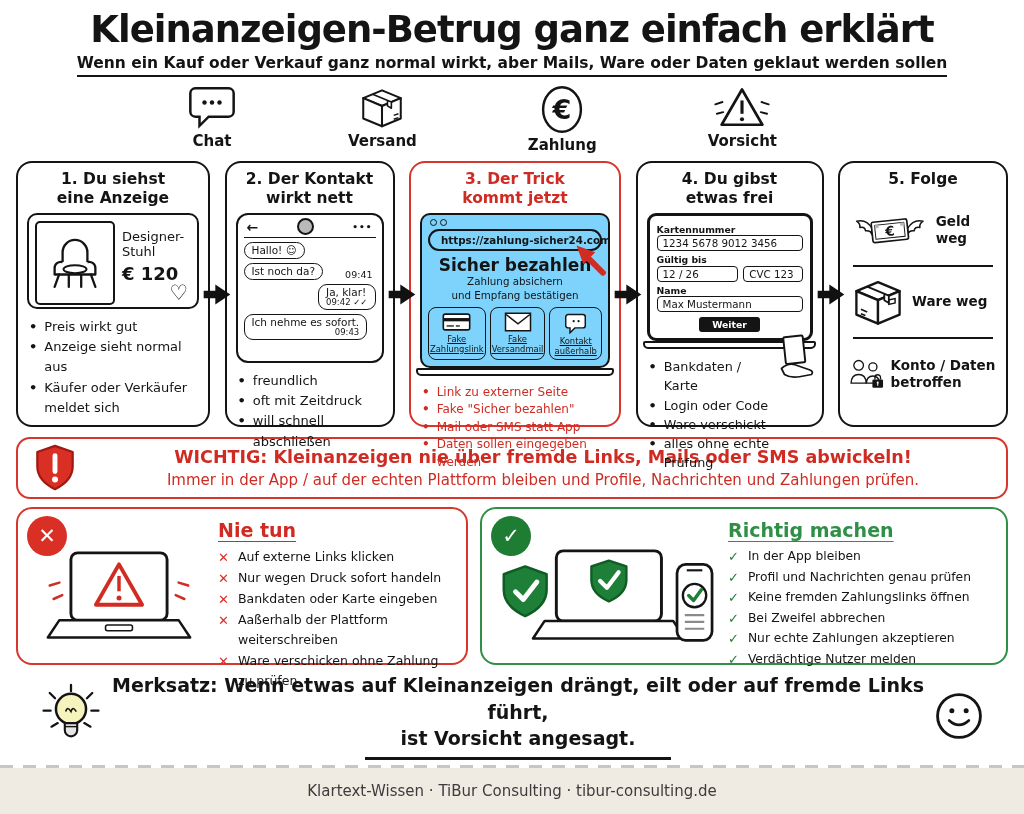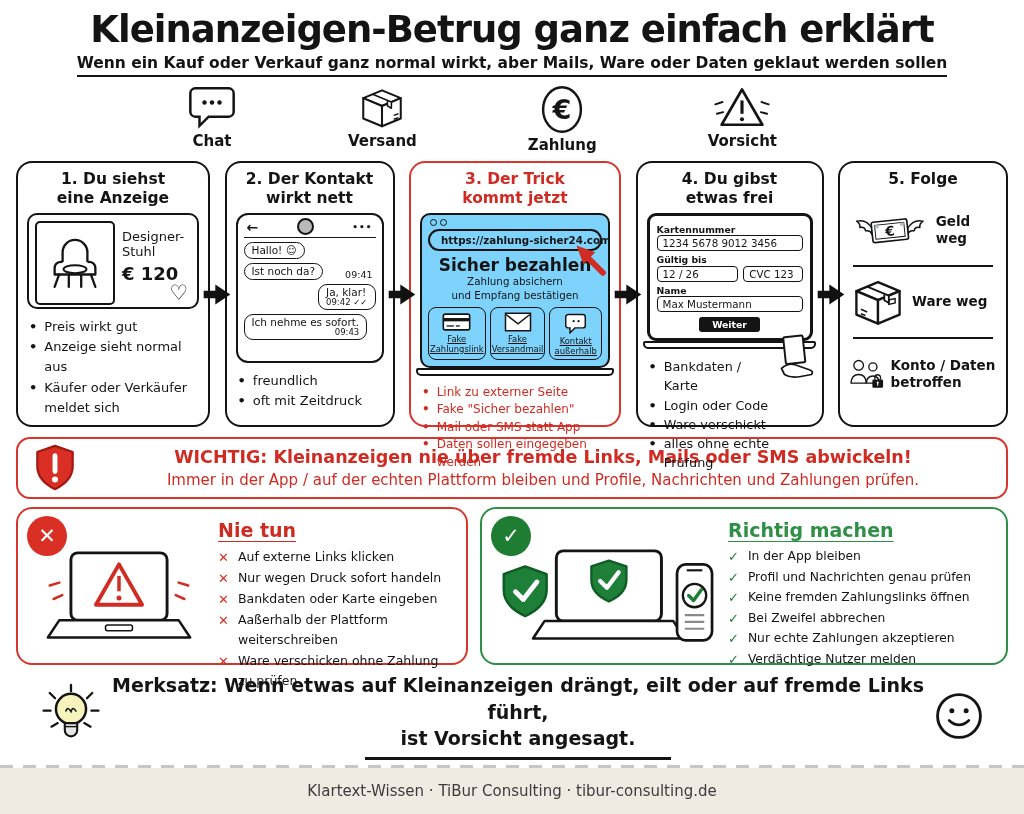--- a/index.html
+++ b/index.html
@@ -231,20 +231,23 @@
           <div class="m-row">
             <span class="msg"><span>Ich nehme es sofort.</span><span class="t">09:43</span></span>
           </div>
         </div>
         <ul class="bullets">
           <li>
               <span>freundlich</span>
             </li>
           <li>
               <span>oft mit Zeitdruck</span>
+            </li>
+          <li>
+              <span>will schnell abschließen</span>
             </li>
         </ul>
       </div>
 
       <svg class="step-arrow" viewBox="0 0 36 30" width="30" height="25">
         <line x1="2" y1="15" x2="20" y2="15" stroke="#111" stroke-width="9"></line>
           <polygon points="16,3 34,15 16,27" fill="#111"></polygon>
       </svg>
 
       <div class="panel p3">

